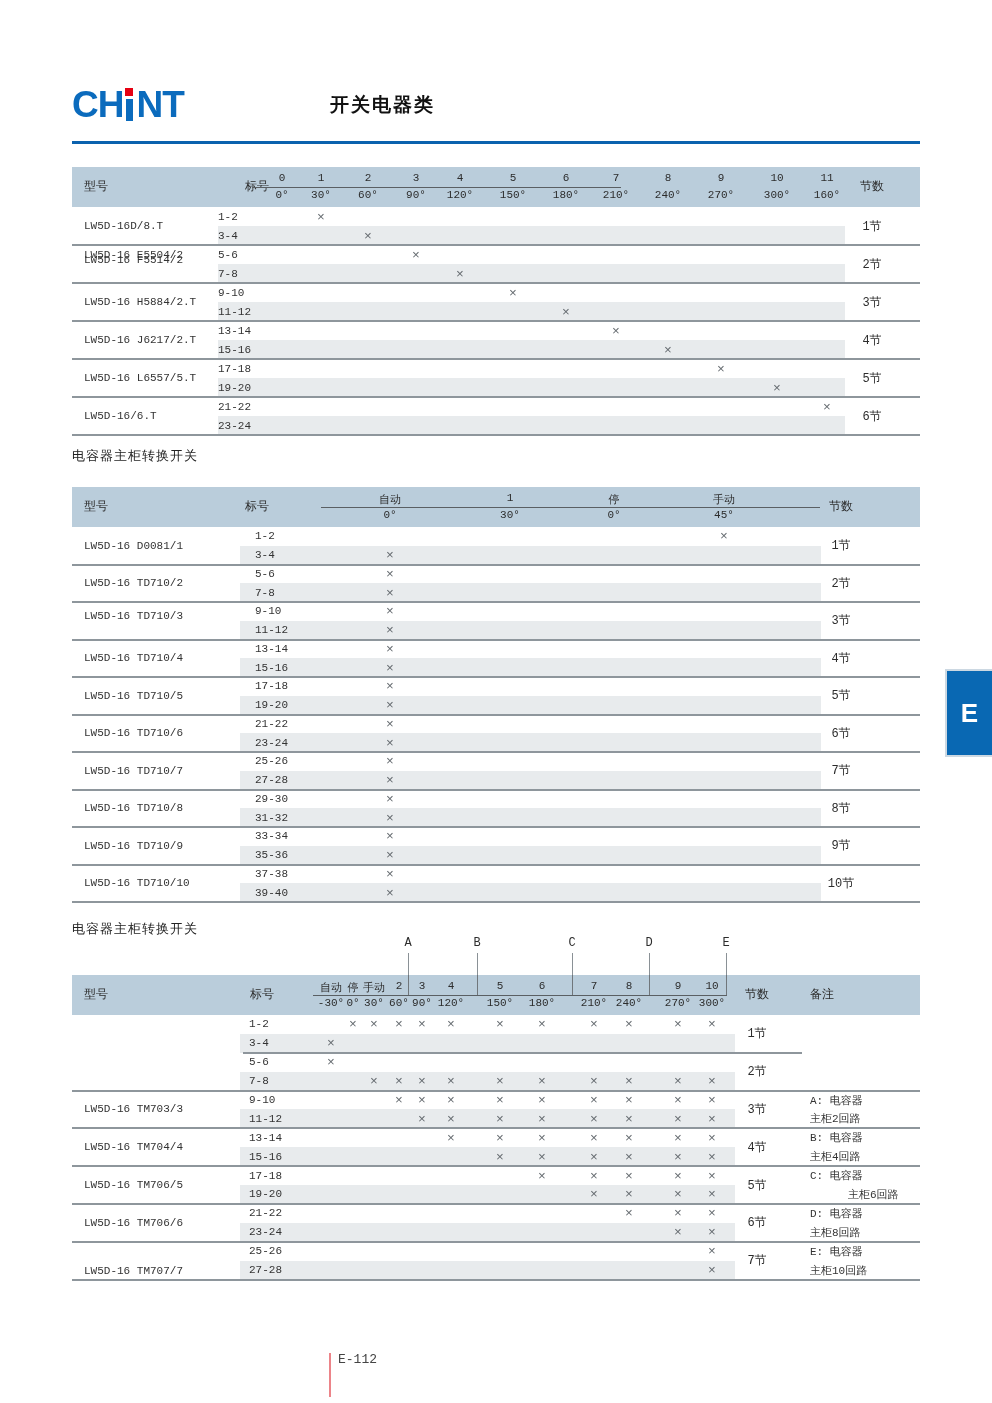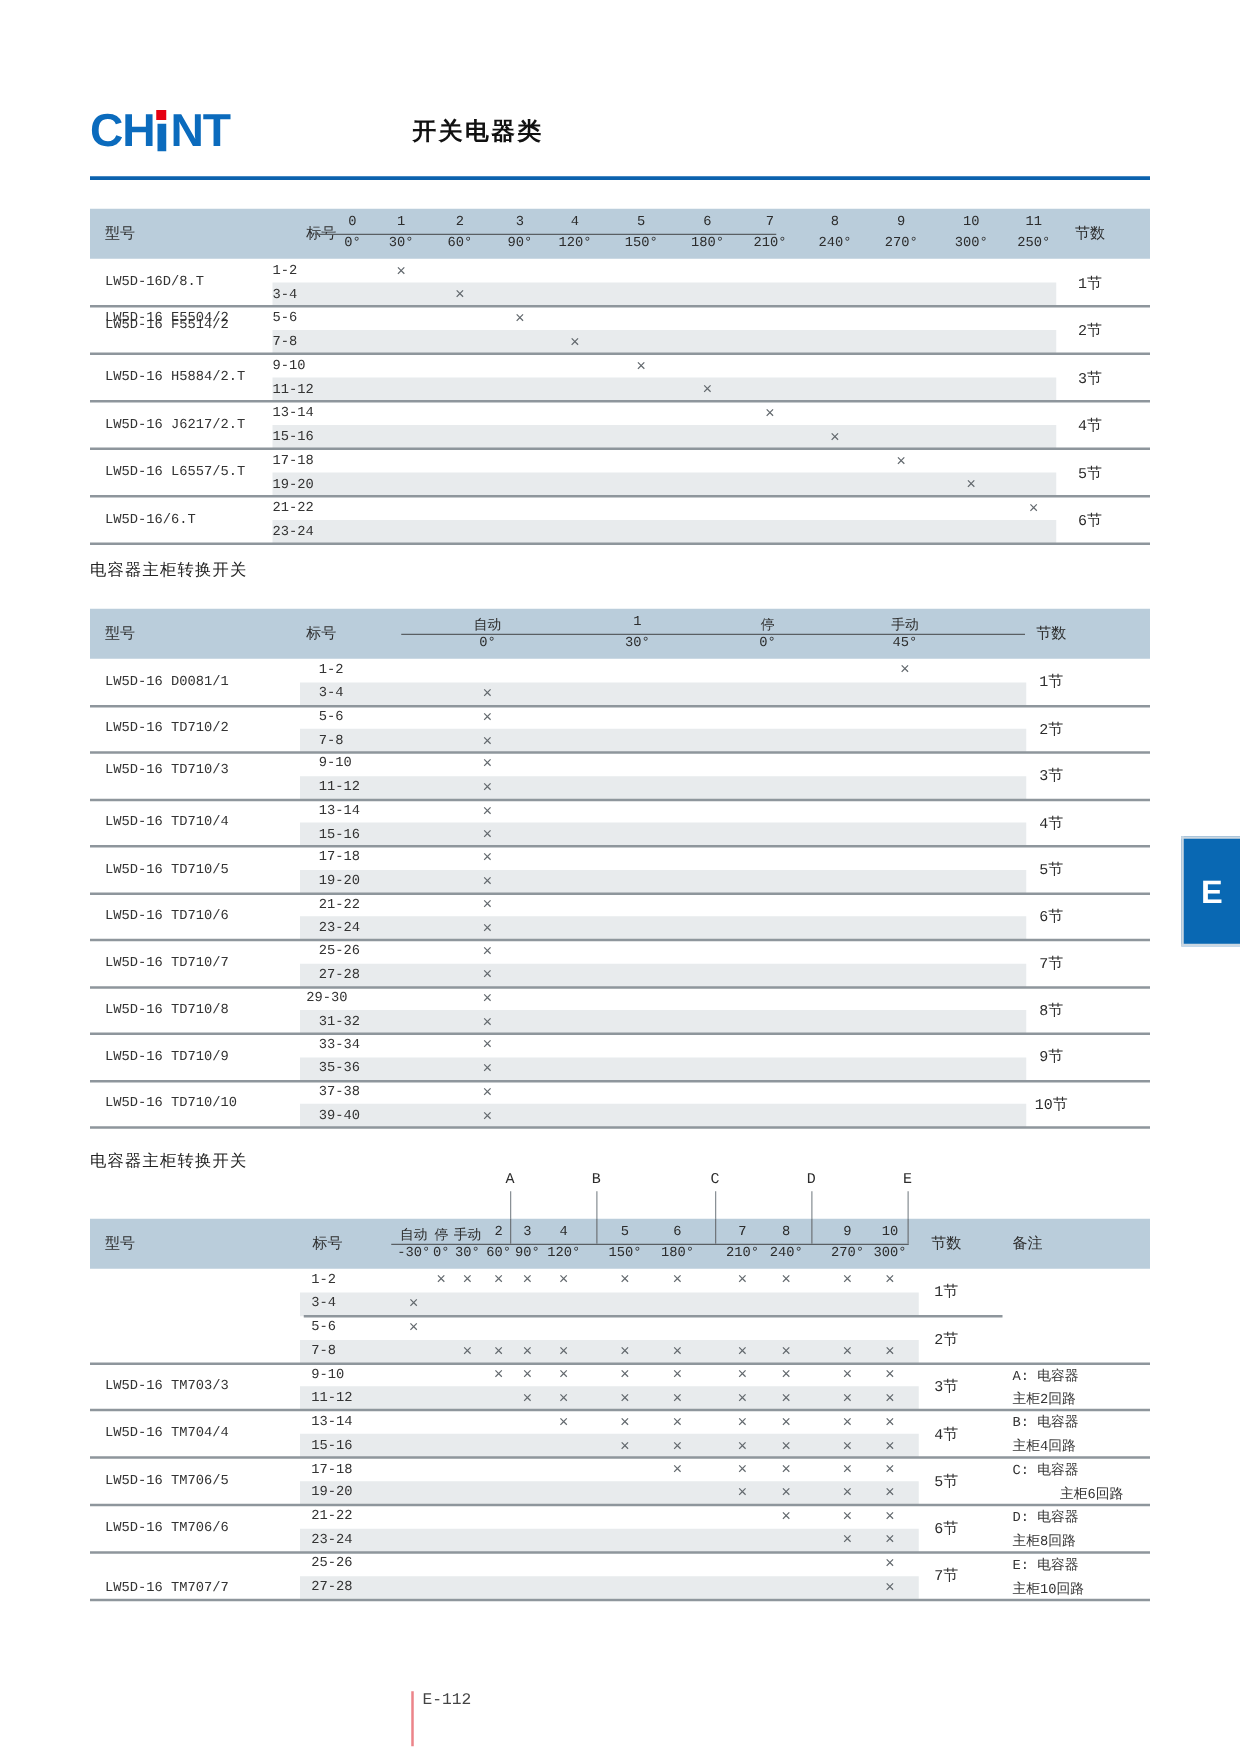--- a/index.html
+++ b/index.html
@@ -92,21 +92,21 @@
         <div class="cangle" style="left: 494px;">180°</div>
         <div class="cnum" style="left: 544px;">7</div>
         <div class="cangle" style="left: 544px;">210°</div>
         <div class="cnum" style="left: 596px;">8</div>
         <div class="cangle" style="left: 596px;">240°</div>
         <div class="cnum" style="left: 649px;">9</div>
         <div class="cangle" style="left: 649px;">270°</div>
         <div class="cnum" style="left: 705px;">10</div>
         <div class="cangle" style="left: 705px;">300°</div>
         <div class="cnum" style="left: 755px;">11</div>
-        <div class="cangle" style="left: 755px;">250°</div>
+        <div class="cangle" style="left: 755px;">160°</div>
         <div class="hdiv" style="left: 180px; width: 369px;"></div>
         <div class="hlabel" style="left: 800px; transform: translateX(-50%);">节数</div>
       </div>
       <div class="tbody">
         <div class="trow" style="height: 19px;">
           <div class="rlabel" style="left: 146px;">1-2</div>
           <div class="xmark" style="left: 249px;">×</div>
         </div>
         <div class="trow" style="height: 19px;">
           <div class="shade" style="left: 146px; width: 627px;"></div>
@@ -272,21 +272,21 @@
         </div>
         <div class="trow" style="height: 18.75px;">
           <div class="shade" style="left: 168px; width: 581px;"></div>
           <div class="rlabel" style="left: 183px;">27-28</div>
           <div class="xmark" style="left: 318px;">×</div>
         </div>
         <div class="gmodel" style="left: 12px; top: 225px; height: 37.5px;">LW5D-16 TD710/7</div>
         <div class="gsec" style="left: 769px; top: 225px; height: 37.5px;">7节</div>
         <div class="gline" style="top: 261.5px; left: 0px; width: 848px;"></div>
         <div class="trow" style="height: 18.75px;">
-          <div class="rlabel" style="left: 173px;">29-30</div>
+          <div class="rlabel" style="left: 183px;">29-30</div>
           <div class="xmark" style="left: 318px;">×</div>
         </div>
         <div class="trow" style="height: 18.75px;">
           <div class="shade" style="left: 168px; width: 581px;"></div>
           <div class="rlabel" style="left: 183px;">31-32</div>
           <div class="xmark" style="left: 318px;">×</div>
         </div>
         <div class="gmodel" style="left: 12px; top: 262.5px; height: 37.5px;">LW5D-16 TD710/8</div>
         <div class="gsec" style="left: 769px; top: 262.5px; height: 37.5px;">8节</div>
         <div class="gline" style="top: 299px; left: 0px; width: 848px;"></div>

